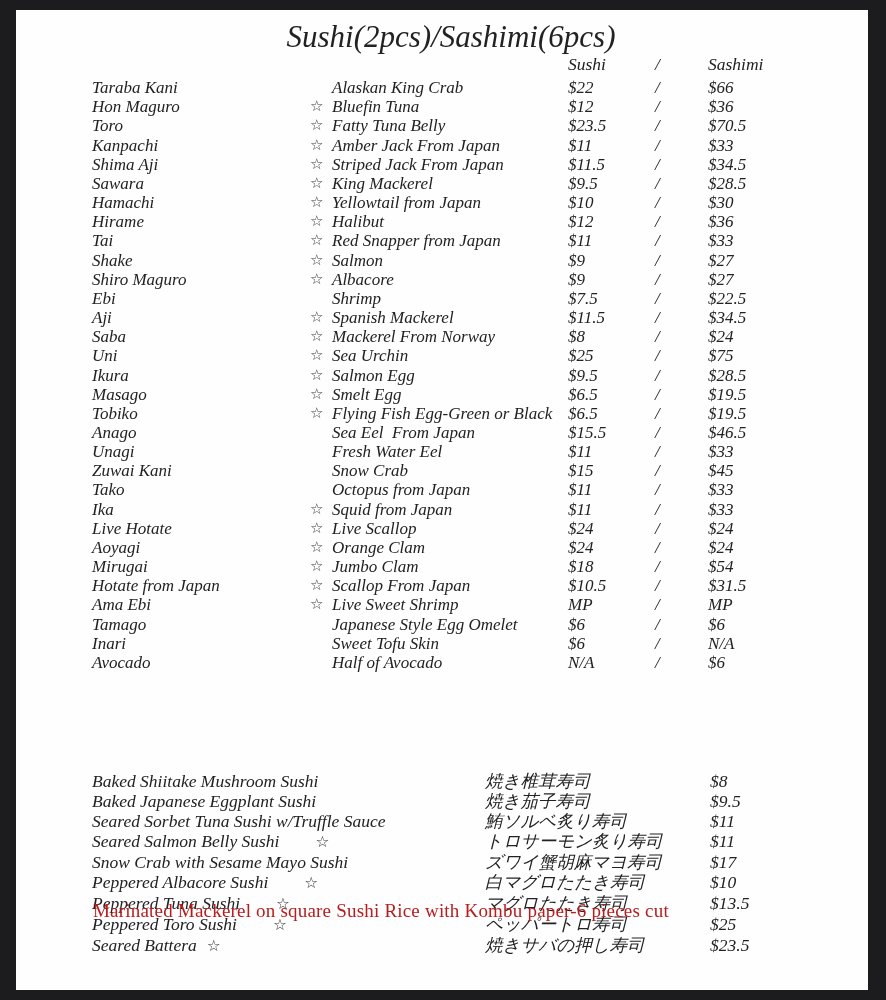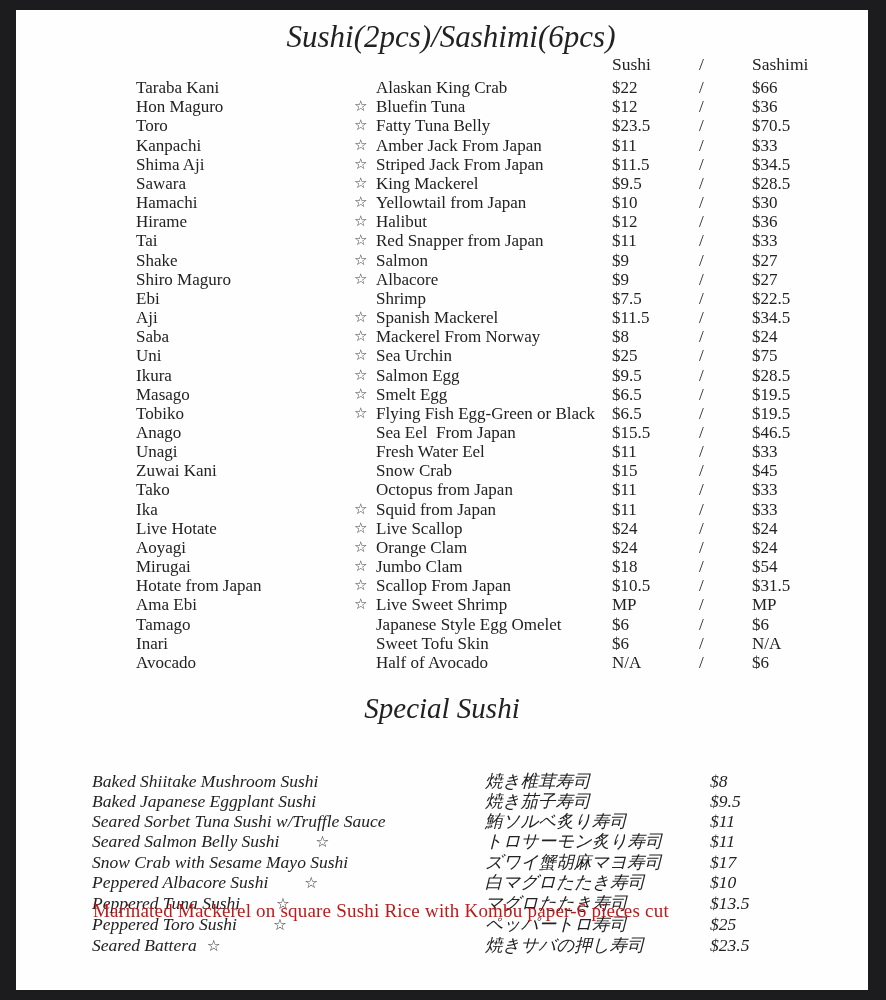--- a/index.html
+++ b/index.html
@@ -20,23 +20,22 @@
 
   .main-title {
     position: absolute; left: 24px; top: 18px; width: 852px;
     margin: 1px; text-align: center;
     font-style: italic; font-weight: normal; font-size: 31px;
   }
   .main-grid {
     position: absolute; left: 92px; top: 55px;
     display: grid;
     grid-template-columns: 218px 22px 236px 84px 56px 118px;
-    font-size: 17px; line-height: 19.15px;
+    font-style: italic; font-size: 17px; line-height: 19.15px;
     white-space: pre;
-    margin-left: 44px;
   }
   .hdr { padding-bottom: 4px; font-size: 17.5px; }
   .star-cell {
     font-family: "DejaVu Sans", sans-serif;
     font-size: 15px;
     color: #3a3a3a;
   }
   .slash-cell { padding-left: 3px; }
 
   .special-title {
@@ -70,18 +69,17 @@
 <div class="page">
   <div class="bar bar-top"></div>
   <div class="bar bar-left"></div>
   <div class="bar bar-right"></div>
   <div class="bar bar-bottom"></div>
 
   <h1 class="main-title">Sushi(2pcs)/Sashimi(6pcs)</h1>
 
   <div class="main-grid" id="main-grid"><div class="hdr"></div><div class="hdr"></div><div class="hdr"></div><div class="hdr">Sushi</div><div class="hdr slash-cell">/</div><div class="hdr">Sashimi</div><div>Taraba Kani</div><div class="star-cell"></div><div>Alaskan King Crab</div><div>$22</div><div class="slash-cell">/</div><div>$66</div><div>Hon Maguro</div><div class="star-cell">☆</div><div>Bluefin Tuna</div><div>$12</div><div class="slash-cell">/</div><div>$36</div><div>Toro</div><div class="star-cell">☆</div><div>Fatty Tuna Belly</div><div>$23.5</div><div class="slash-cell">/</div><div>$70.5</div><div>Kanpachi</div><div class="star-cell">☆</div><div>Amber Jack From Japan</div><div>$11</div><div class="slash-cell">/</div><div>$33</div><div>Shima Aji</div><div class="star-cell">☆</div><div>Striped Jack From Japan</div><div>$11.5</div><div class="slash-cell">/</div><div>$34.5</div><div>Sawara</div><div class="star-cell">☆</div><div>King Mackerel</div><div>$9.5</div><div class="slash-cell">/</div><div>$28.5</div><div>Hamachi</div><div class="star-cell">☆</div><div>Yellowtail from Japan</div><div>$10</div><div class="slash-cell">/</div><div>$30</div><div>Hirame</div><div class="star-cell">☆</div><div>Halibut</div><div>$12</div><div class="slash-cell">/</div><div>$36</div><div>Tai</div><div class="star-cell">☆</div><div>Red Snapper from Japan</div><div>$11</div><div class="slash-cell">/</div><div>$33</div><div>Shake</div><div class="star-cell">☆</div><div>Salmon</div><div>$9</div><div class="slash-cell">/</div><div>$27</div><div>Shiro Maguro</div><div class="star-cell">☆</div><div>Albacore</div><div>$9</div><div class="slash-cell">/</div><div>$27</div><div>Ebi</div><div class="star-cell"></div><div>Shrimp</div><div>$7.5</div><div class="slash-cell">/</div><div>$22.5</div><div>Aji</div><div class="star-cell">☆</div><div>Spanish Mackerel</div><div>$11.5</div><div class="slash-cell">/</div><div>$34.5</div><div>Saba</div><div class="star-cell">☆</div><div>Mackerel From Norway</div><div>$8</div><div class="slash-cell">/</div><div>$24</div><div>Uni</div><div class="star-cell">☆</div><div>Sea Urchin</div><div>$25</div><div class="slash-cell">/</div><div>$75</div><div>Ikura</div><div class="star-cell">☆</div><div>Salmon Egg</div><div>$9.5</div><div class="slash-cell">/</div><div>$28.5</div><div>Masago</div><div class="star-cell">☆</div><div>Smelt Egg</div><div>$6.5</div><div class="slash-cell">/</div><div>$19.5</div><div>Tobiko</div><div class="star-cell">☆</div><div>Flying Fish Egg-Green or Black</div><div>$6.5</div><div class="slash-cell">/</div><div>$19.5</div><div>Anago</div><div class="star-cell"></div><div>Sea Eel  From Japan</div><div>$15.5</div><div class="slash-cell">/</div><div>$46.5</div><div>Unagi</div><div class="star-cell"></div><div>Fresh Water Eel</div><div>$11</div><div class="slash-cell">/</div><div>$33</div><div>Zuwai Kani</div><div class="star-cell"></div><div>Snow Crab</div><div>$15</div><div class="slash-cell">/</div><div>$45</div><div>Tako</div><div class="star-cell"></div><div>Octopus from Japan</div><div>$11</div><div class="slash-cell">/</div><div>$33</div><div>Ika</div><div class="star-cell">☆</div><div>Squid from Japan</div><div>$11</div><div class="slash-cell">/</div><div>$33</div><div>Live Hotate</div><div class="star-cell">☆</div><div>Live Scallop</div><div>$24</div><div class="slash-cell">/</div><div>$24</div><div>Aoyagi</div><div class="star-cell">☆</div><div>Orange Clam</div><div>$24</div><div class="slash-cell">/</div><div>$24</div><div>Mirugai</div><div class="star-cell">☆</div><div>Jumbo Clam</div><div>$18</div><div class="slash-cell">/</div><div>$54</div><div>Hotate from Japan</div><div class="star-cell">☆</div><div>Scallop From Japan</div><div>$10.5</div><div class="slash-cell">/</div><div>$31.5</div><div>Ama Ebi</div><div class="star-cell">☆</div><div>Live Sweet Shrimp</div><div>MP</div><div class="slash-cell">/</div><div>MP</div><div>Tamago</div><div class="star-cell"></div><div>Japanese Style Egg Omelet</div><div>$6</div><div class="slash-cell">/</div><div>$6</div><div>Inari</div><div class="star-cell"></div><div>Sweet Tofu Skin</div><div>$6</div><div class="slash-cell">/</div><div>N/A</div><div>Avocado</div><div class="star-cell"></div><div>Half of Avocado</div><div>N/A</div><div class="slash-cell">/</div><div>$6</div></div>
 
-  <h2 class="special-title">Special Sushi</h2>
 
   <div class="special-grid" id="special-grid"><div><span>Baked Shiitake Mushroom Sushi</span></div><div>焼き椎茸寿司</div><div>$8</div><div><span>Baked Japanese Eggplant Sushi</span></div><div>焼き茄子寿司</div><div>$9.5</div><div><span>Seared Sorbet Tuna Sushi w/Truffle Sauce</span></div><div>鮪ソルベ炙り寿司</div><div>$11</div><div><span>Seared Salmon Belly Sushi</span><span class="star-after">☆</span></div><div>トロサーモン炙り寿司</div><div>$11</div><div><span>Snow Crab with Sesame Mayo Sushi</span></div><div>ズワイ蟹胡麻マヨ寿司</div><div>$17</div><div><span>Peppered Albacore Sushi</span><span class="star-after">☆</span></div><div>白マグロたたき寿司</div><div>$10</div><div><span>Peppered Tuna Sushi</span><span class="star-after">☆</span></div><div>マグロたたき寿司</div><div>$13.5</div><div><span>Peppered Toro Sushi</span><span class="star-after">☆</span></div><div>ペッパートロ寿司</div><div>$25</div><div><span>Seared Battera</span><span class="star-after tight">☆</span></div><div>焼きサバの押し寿司</div><div>$23.5</div></div>
 
   <div class="footnote">Marinated Mackerel on square Sushi Rice with Kombu paper-6 pieces cut</div>
 </div>
 
 </body></html>

